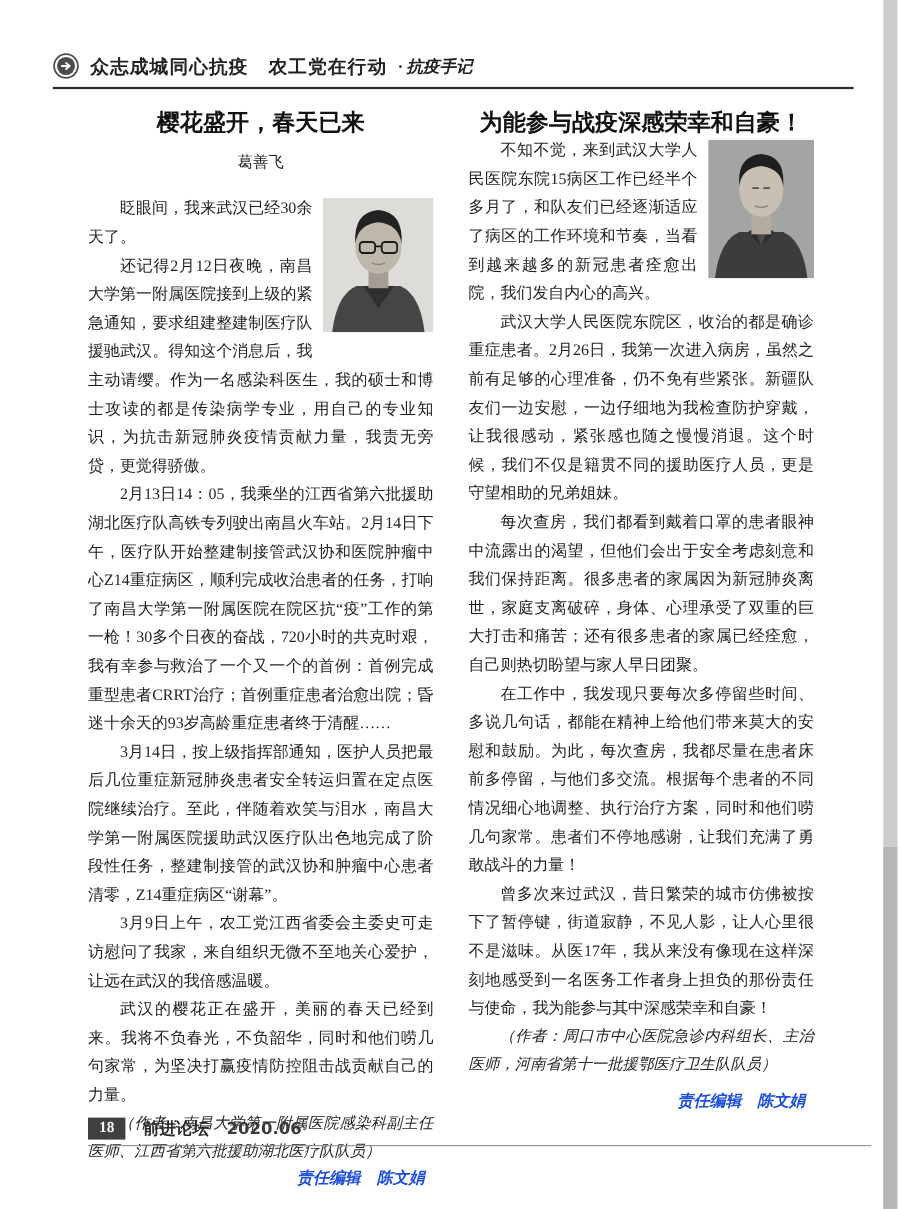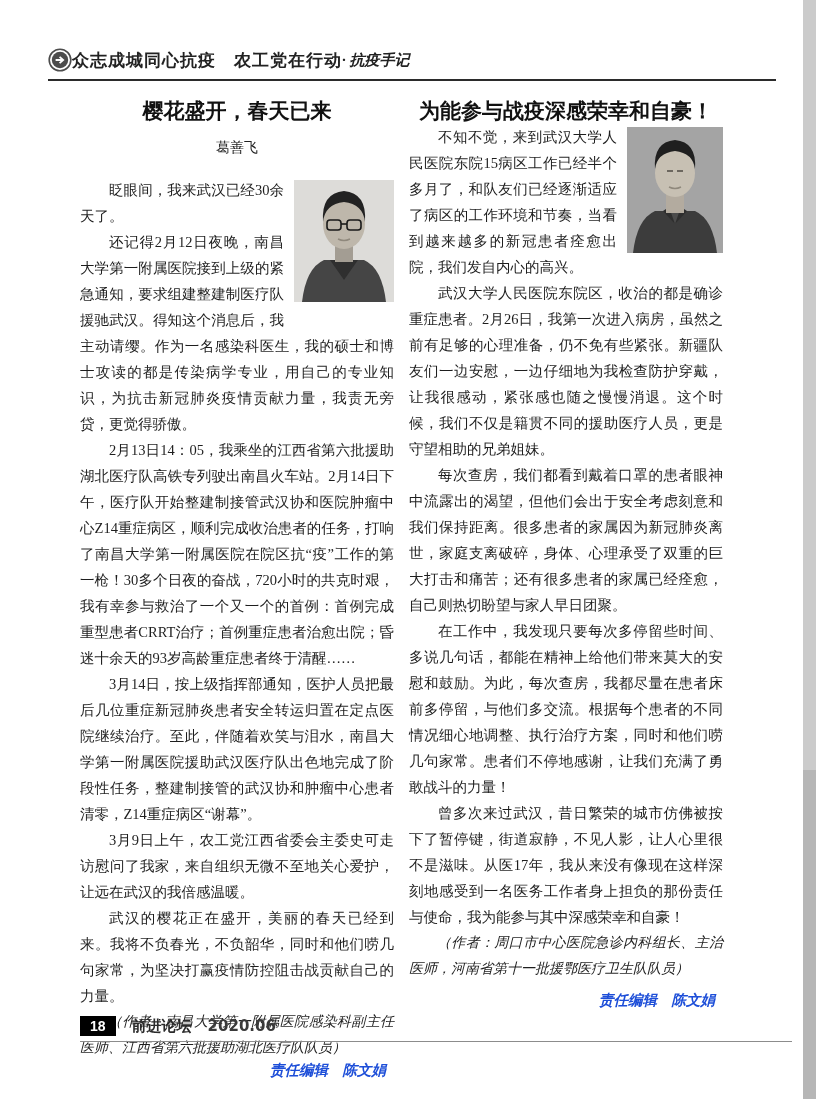--- a/index.html
+++ b/index.html
@@ -8,34 +8,34 @@
     font-family:"Liberation Serif", serif; color:#1c1c1c; overflow:hidden;
     margin:0 auto;
   }
   
   .edge-strip { position:absolute; top:0; right:0; width:13px; height:1099px; background:#cbcbcb; }
   .edge-strip-dark { position:absolute; right:0; top:770px; width:13px; height:329px; background:#b6b6b6; }
 
   
   .header {
     position:absolute; left:48px; top:48px; width:728px;
-    display:flex; align-items:center; 
+    display:flex; align-items:center; gap:10px;
     padding-bottom:7px; border-bottom:2px solid #2b2b2b;
   }
   .hdr-icon { width:24px; height:24px; flex:0 0 auto; display:block; }
   .hdr-bold {
     font-family:"DejaVu Sans", sans-serif; font-weight:bold; font-size:17px;
     letter-spacing:1px; color:#222; white-space:nowrap;
   }
   .hdr-script { font-style:italic; font-weight:bold; font-size:15px; color:#222; white-space:nowrap; }
 
   
   .columns {
     position:absolute; left:80px; top:92px; width:660px; height:918px;
-    display:flex; gap:15px;
+    display:flex; gap:32px;
   }
   .article { width:314px; display:flex; flex-direction:column; }
   .article-title {
     text-align:center; font-family:"DejaVu Sans", sans-serif; font-weight:bold;
     font-size:21px; line-height:1.25; margin:6px 0 0 0; color:#111;
   }
   .article-author { text-align:center; font-size:14px; margin:15px 0 20px 0; color:#222; }
   .article-body { flex:0 0 auto; }
   .article-body p {
     margin:0; text-indent:2em; font-size:14.5px; line-height:26px;
@@ -54,21 +54,21 @@
     font-size:14.5px; padding-right:8px; color:#1d4ed8;
   }
 
   
   .footer {
     position:absolute; left:80px; top:1016px; width:712px;
     display:flex; align-items:center; gap:16px;
     border-bottom:1.5px solid #8c8c8c; padding-bottom:5px;
   }
   .page-num {
-    background:#000000; color:#fff; font-family:Liberation Sans, sans-serif;
+    background:#404040; color:#fff; font-family:Liberation Serif, serif;
     font-weight:bold; font-size:14px; line-height:20px; padding:0 10px;
     display:inline-block;
   }
   .journal { font-family:"DejaVu Sans", sans-serif; font-weight:bold; font-size:15px; color:#2a2a2a; }
   .issue { font-family:"DejaVu Sans", sans-serif; font-weight:bold; font-size:15px; color:#3a3a3a; }
 </style>
 </head>
 <body>
 
 <div class="page">

